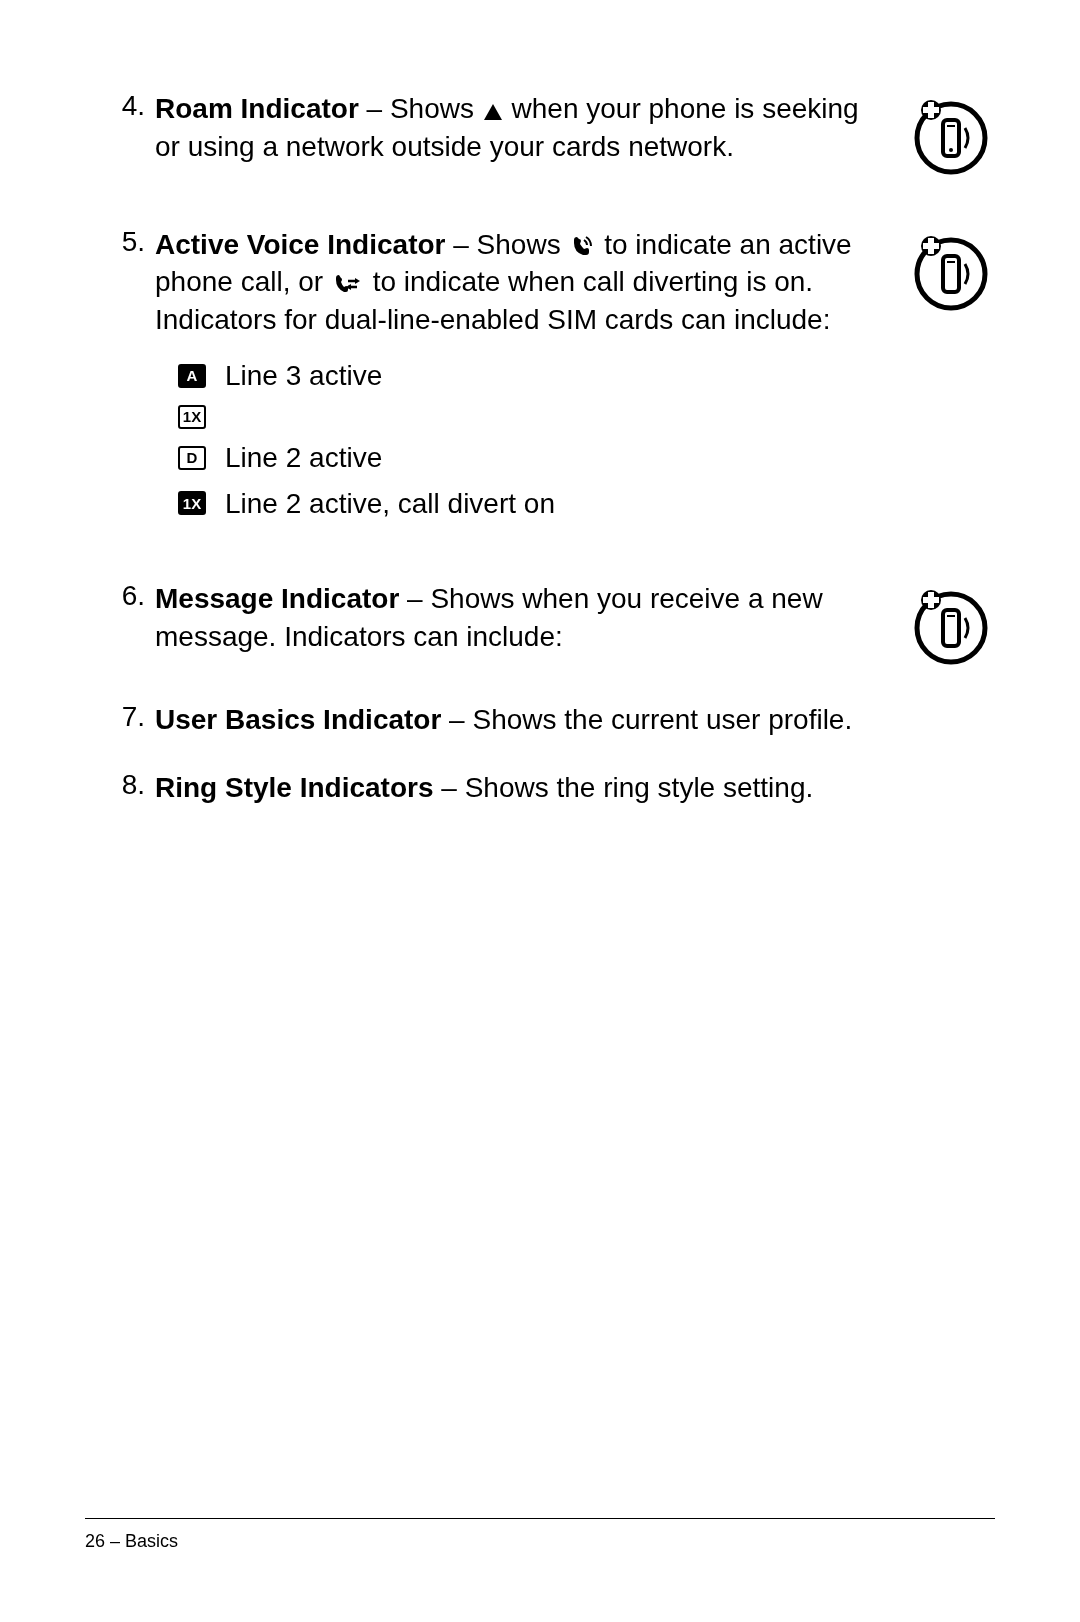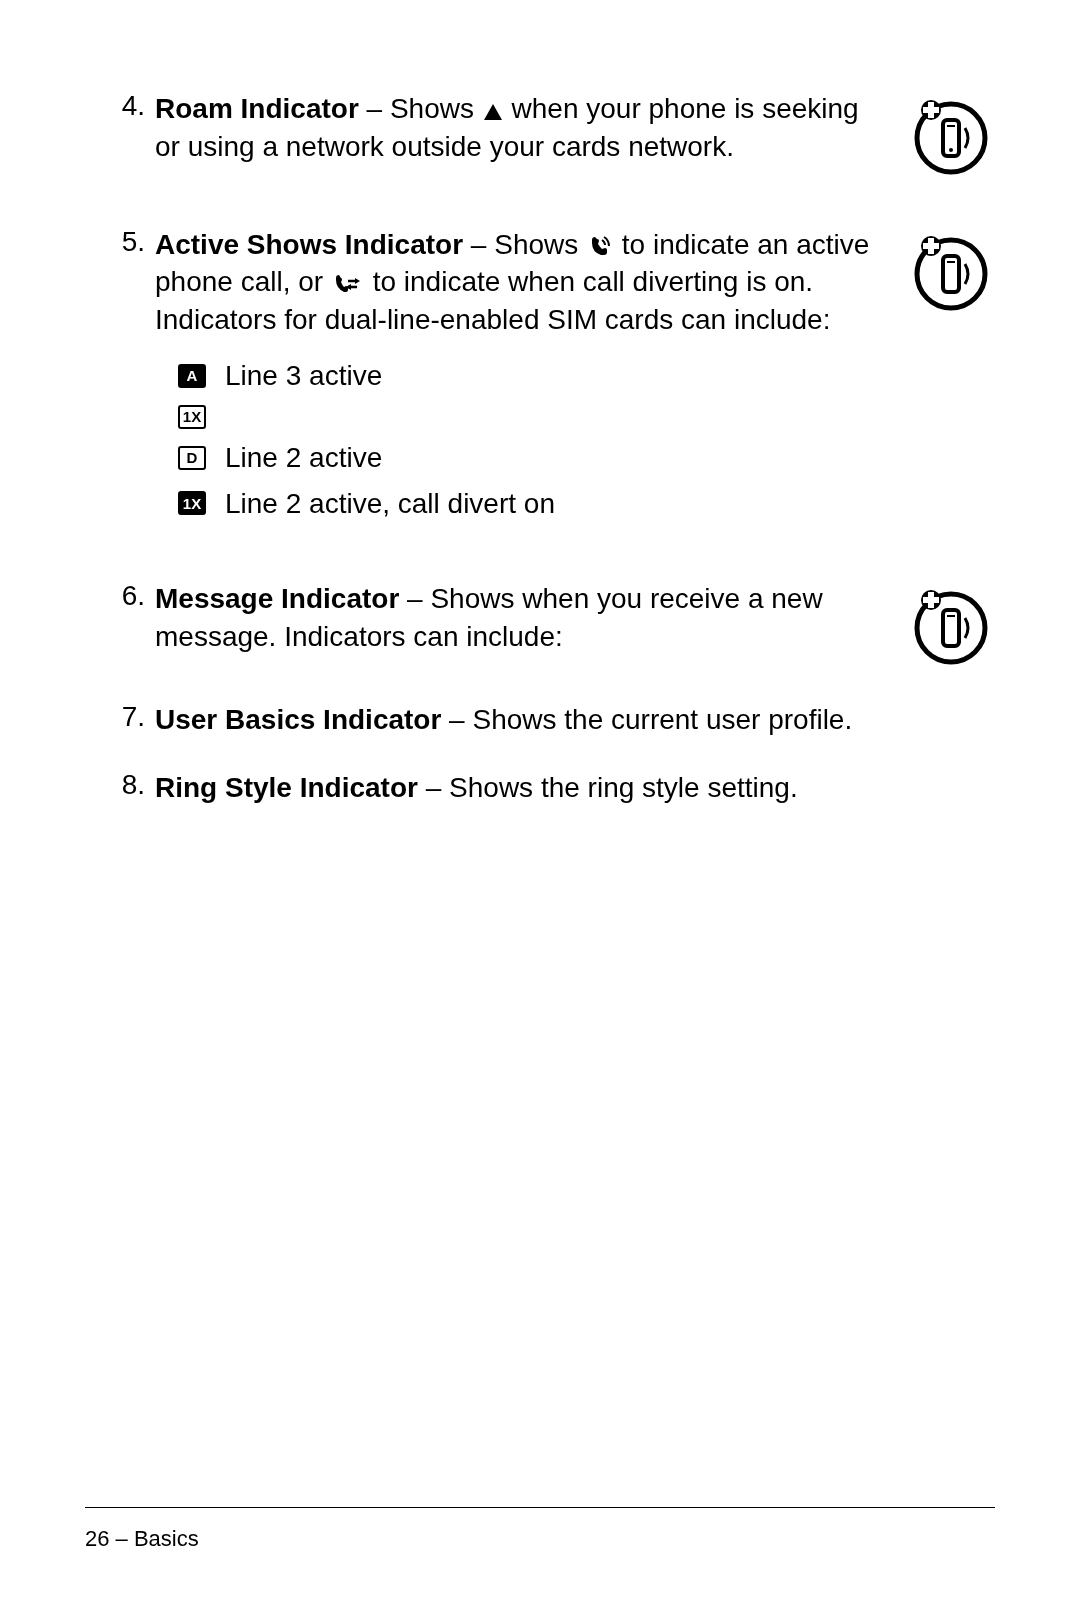--- a/index.html
+++ b/index.html
@@ -125,22 +125,22 @@
       height: 22px;
       vertical-align: -4px;
       margin: 0 2px;
     }
     .footer {
       position: absolute;
       left: 85px;
       right: 85px;
       bottom: 70px;
       border-top: 1.5px solid #000;
-      padding-top: 18px;
-      font-size: 22px;
+      padding-top: 12px;
+      font-size: 18px;
     }
     b { font-weight: bold; }
   </style>
 </head>
 <body>
 
 <div class="page">
 
   <div class="item item-4">
     <div class="num">4.</div>
@@ -157,21 +157,21 @@
           <circle cx="24" cy="20" r="10" fill="#000"></circle>
           <rect x="21" y="12" width="6" height="16" fill="#fff"></rect>
           <rect x="16" y="17" width="16" height="6" fill="#fff"></rect>
         </svg>
     </div>
   </div>
 
   <div class="item item-5">
     <div class="num">5.</div>
     <div class="body">
-      <b>Active Shows Indicator</b><span> – Shows </span><span class="handset-active"><svg viewBox="0 0 24 24">
+      <b>Active Voice Indicator</b><span> – Shows </span><span class="handset-active"><svg viewBox="0 0 24 24">
             <path d="M7 3 Q4 3 4 6 L4 9 Q4 18 13 21 L16 21 Q19 21 19 18 L19 16 Q19 14 17 14 L14 15 Q12 13 10 10 L11 7 Q11 5 9 5 Z" fill="#000"></path>
             <path d="M14 6 Q17 8 17 11" fill="none" stroke="#000" stroke-width="2"></path>
             <path d="M16 3 Q21 6 21 12" fill="none" stroke="#000" stroke-width="2"></path>
           </svg></span><span> to indicate an active phone call, or </span><span class="handset-divert"><svg viewBox="0 0 30 22">
             <path d="M6 2 Q3 2 3 5 L3 7 Q3 15 11 19 L13 19 Q15 19 15 17 L15 15 Q15 13 13 13 L11 14 Q9 12 8 9 L9 7 Q9 5 8 5 Z" fill="#000"></path>
             <path d="M15 8 L24 8 M15 14 L24 14" stroke="#000" stroke-width="2.5"></path>
             <path d="M22 5 L27 8 L22 11 Z" fill="#000"></path>
             <path d="M18 11 L13 14 L18 17 Z" fill="#000"></path>
           </svg></span><span> to indicate when call diverting is on. Indicators for dual-line-enabled SIM cards can include:</span>
       <div class="sub-list">
@@ -234,21 +234,21 @@
   <div class="item item-7">
     <div class="num">7.</div>
     <div class="body noright">
       <b>User Basics Indicator</b><span> – Shows the current user profile.</span>
     </div>
   </div>
 
   <div class="item">
     <div class="num">8.</div>
     <div class="body noright">
-      <b>Ring Style Indicator</b><span> – Shows the ring style setting.</span>
+      <b>Ring Style Indicators</b><span> – Shows the ring style setting.</span>
     </div>
   </div>
 
 </div>
 
 <div class="footer">
   <span>26 – Basics</span>
 </div>
 
 </body></html>

